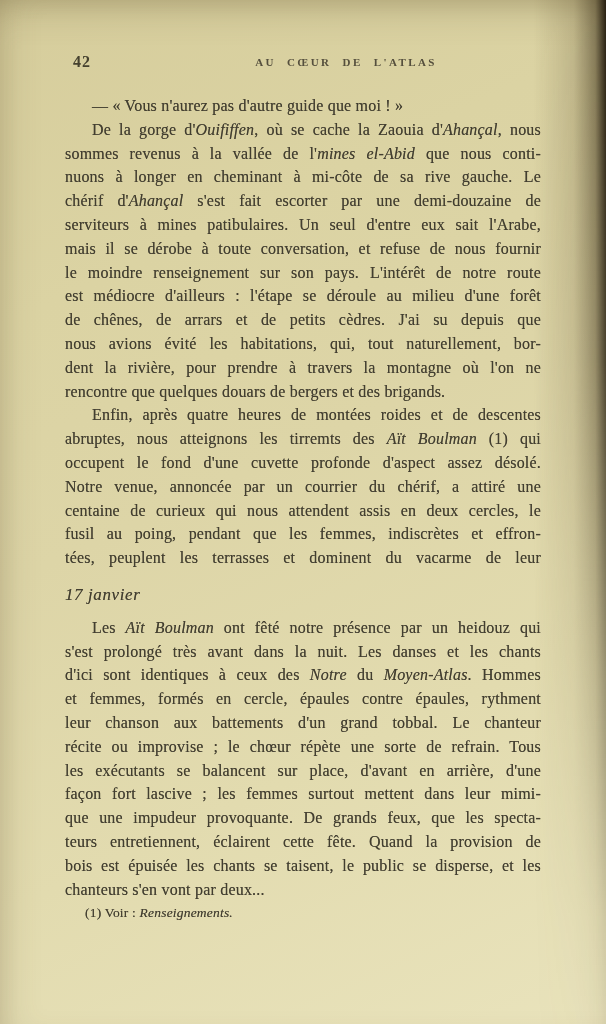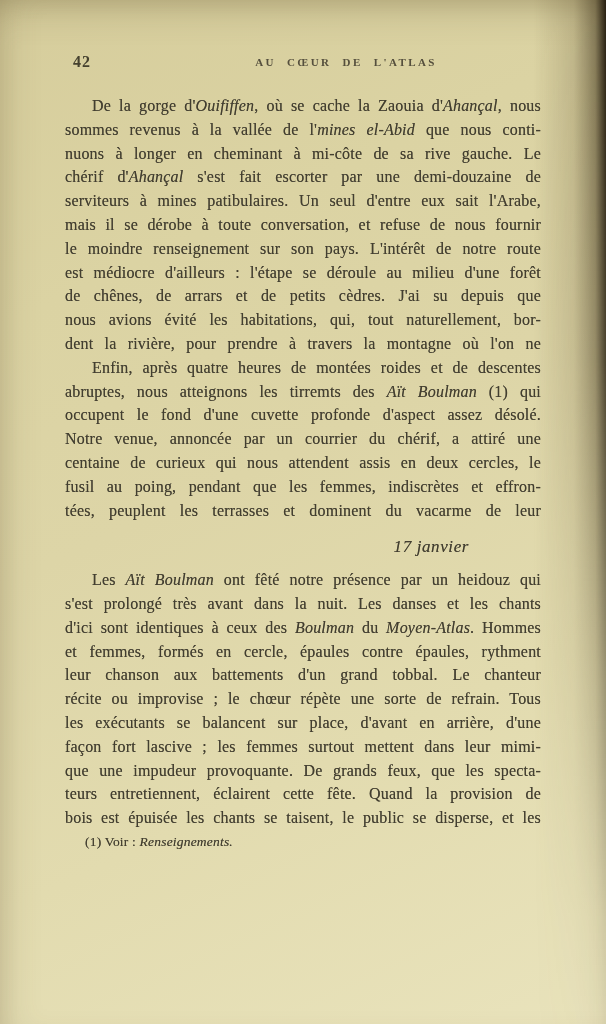--- a/index.html
+++ b/index.html
@@ -48,21 +48,21 @@
   .line{
     text-align:justify;
     text-align-last:justify;
     white-space:normal;
   }
   .line.first{text-indent:27px;}
   .line.para-end{text-align-last:left;}
   .date-heading{
     margin:13px 0 9px 0;
     padding-right:72px;
-    text-align:right;
+    text-align:left;
     font-style:italic;
     font-size:17px;
     letter-spacing:.6px;
   }
   .footnote{
     margin-top:0;
     padding-left:20px;
     font-size:13.5px;
     letter-spacing:.2px;
   }
@@ -73,52 +73,57 @@
 
 <div class="page">
 
   <div class="header">
     <span class="page-number">42</span>
     <span class="running-title">AU CŒUR DE L'ATLAS</span>
   </div>
 
   <div class="body-text">
       <div class="para">
+        <div class="line first para-end">— « Vous n'aurez pas d'autre guide que moi ! »</div>
+      </div>
+      <div class="para">
         <div class="line first">De la gorge d'<i>Ouififfen</i>, où se cache la Zaouia d'<i>Ahançal</i>, nous</div>
         <div class="line">sommes revenus à la vallée de l'<i>mines el-Abid</i> que nous conti-</div>
         <div class="line">nuons à longer en cheminant à mi-côte de sa rive gauche. Le</div>
         <div class="line">chérif d'<i>Ahançal</i> s'est fait escorter par une demi-douzaine de</div>
         <div class="line">serviteurs à mines patibulaires. Un seul d'entre eux sait l'Arabe,</div>
         <div class="line">mais il se dérobe à toute conversation, et refuse de nous fournir</div>
         <div class="line">le moindre renseignement sur son pays. L'intérêt de notre route</div>
         <div class="line">est médiocre d'ailleurs : l'étape se déroule au milieu d'une forêt</div>
         <div class="line">de chênes, de arrars et de petits cèdres. J'ai su depuis que</div>
         <div class="line">nous avions évité les habitations, qui, tout naturellement, bor-</div>
         <div class="line">dent la rivière, pour prendre à travers la montagne où l'on ne</div>
+        <div class="line para-end">rencontre que quelques douars de bergers et des brigands.</div>
       </div>
       <div class="para">
         <div class="line first">Enfin, après quatre heures de montées roides et de descentes</div>
         <div class="line">abruptes, nous atteignons les tirremts des <i>Aït Boulman</i> (1) qui</div>
         <div class="line">occupent le fond d'une cuvette profonde d'aspect assez désolé.</div>
         <div class="line">Notre venue, annoncée par un courrier du chérif, a attiré une</div>
         <div class="line">centaine de curieux qui nous attendent assis en deux cercles, le</div>
         <div class="line">fusil au poing, pendant que les femmes, indiscrètes et effron-</div>
         <div class="line">tées, peuplent les terrasses et dominent du vacarme de leur</div>
       </div>
       <div class="date-heading">17 janvier</div>
       <div class="para">
         <div class="line first">Les <i>Aït Boulman</i> ont fêté notre présence par un heidouz qui</div>
         <div class="line">s'est prolongé très avant dans la nuit. Les danses et les chants</div>
-        <div class="line">d'ici sont identiques à ceux des <i>Boulman</i> du <i>Moyen-Atlas</i>. Hommes</div>
+        <div class="line">d'ici sont identiques à ceux des <i>Notre</i> du <i>Moyen-Atlas</i>. Hommes</div>
         <div class="line">et femmes, formés en cercle, épaules contre épaules, rythment</div>
         <div class="line">leur chanson aux battements d'un grand tobbal. Le chanteur</div>
         <div class="line">récite ou improvise ; le chœur répète une sorte de refrain. Tous</div>
         <div class="line">les exécutants se balancent sur place, d'avant en arrière, d'une</div>
         <div class="line">façon fort lascive ; les femmes surtout mettent dans leur mimi-</div>
         <div class="line">que une impudeur provoquante. De grands feux, que les specta-</div>
         <div class="line">teurs entretiennent, éclairent cette fête. Quand la provision de</div>
         <div class="line">bois est épuisée les chants se taisent, le public se disperse, et les</div>
+        <div class="line para-end">chanteurs s'en vont par deux...</div>
       </div>
       <div class="footnote">(1) Voir : <i>Renseignements.</i></div>
     </div>
 
   <div class="gutter-shadow"></div>
 </div>
 
 </body></html>

